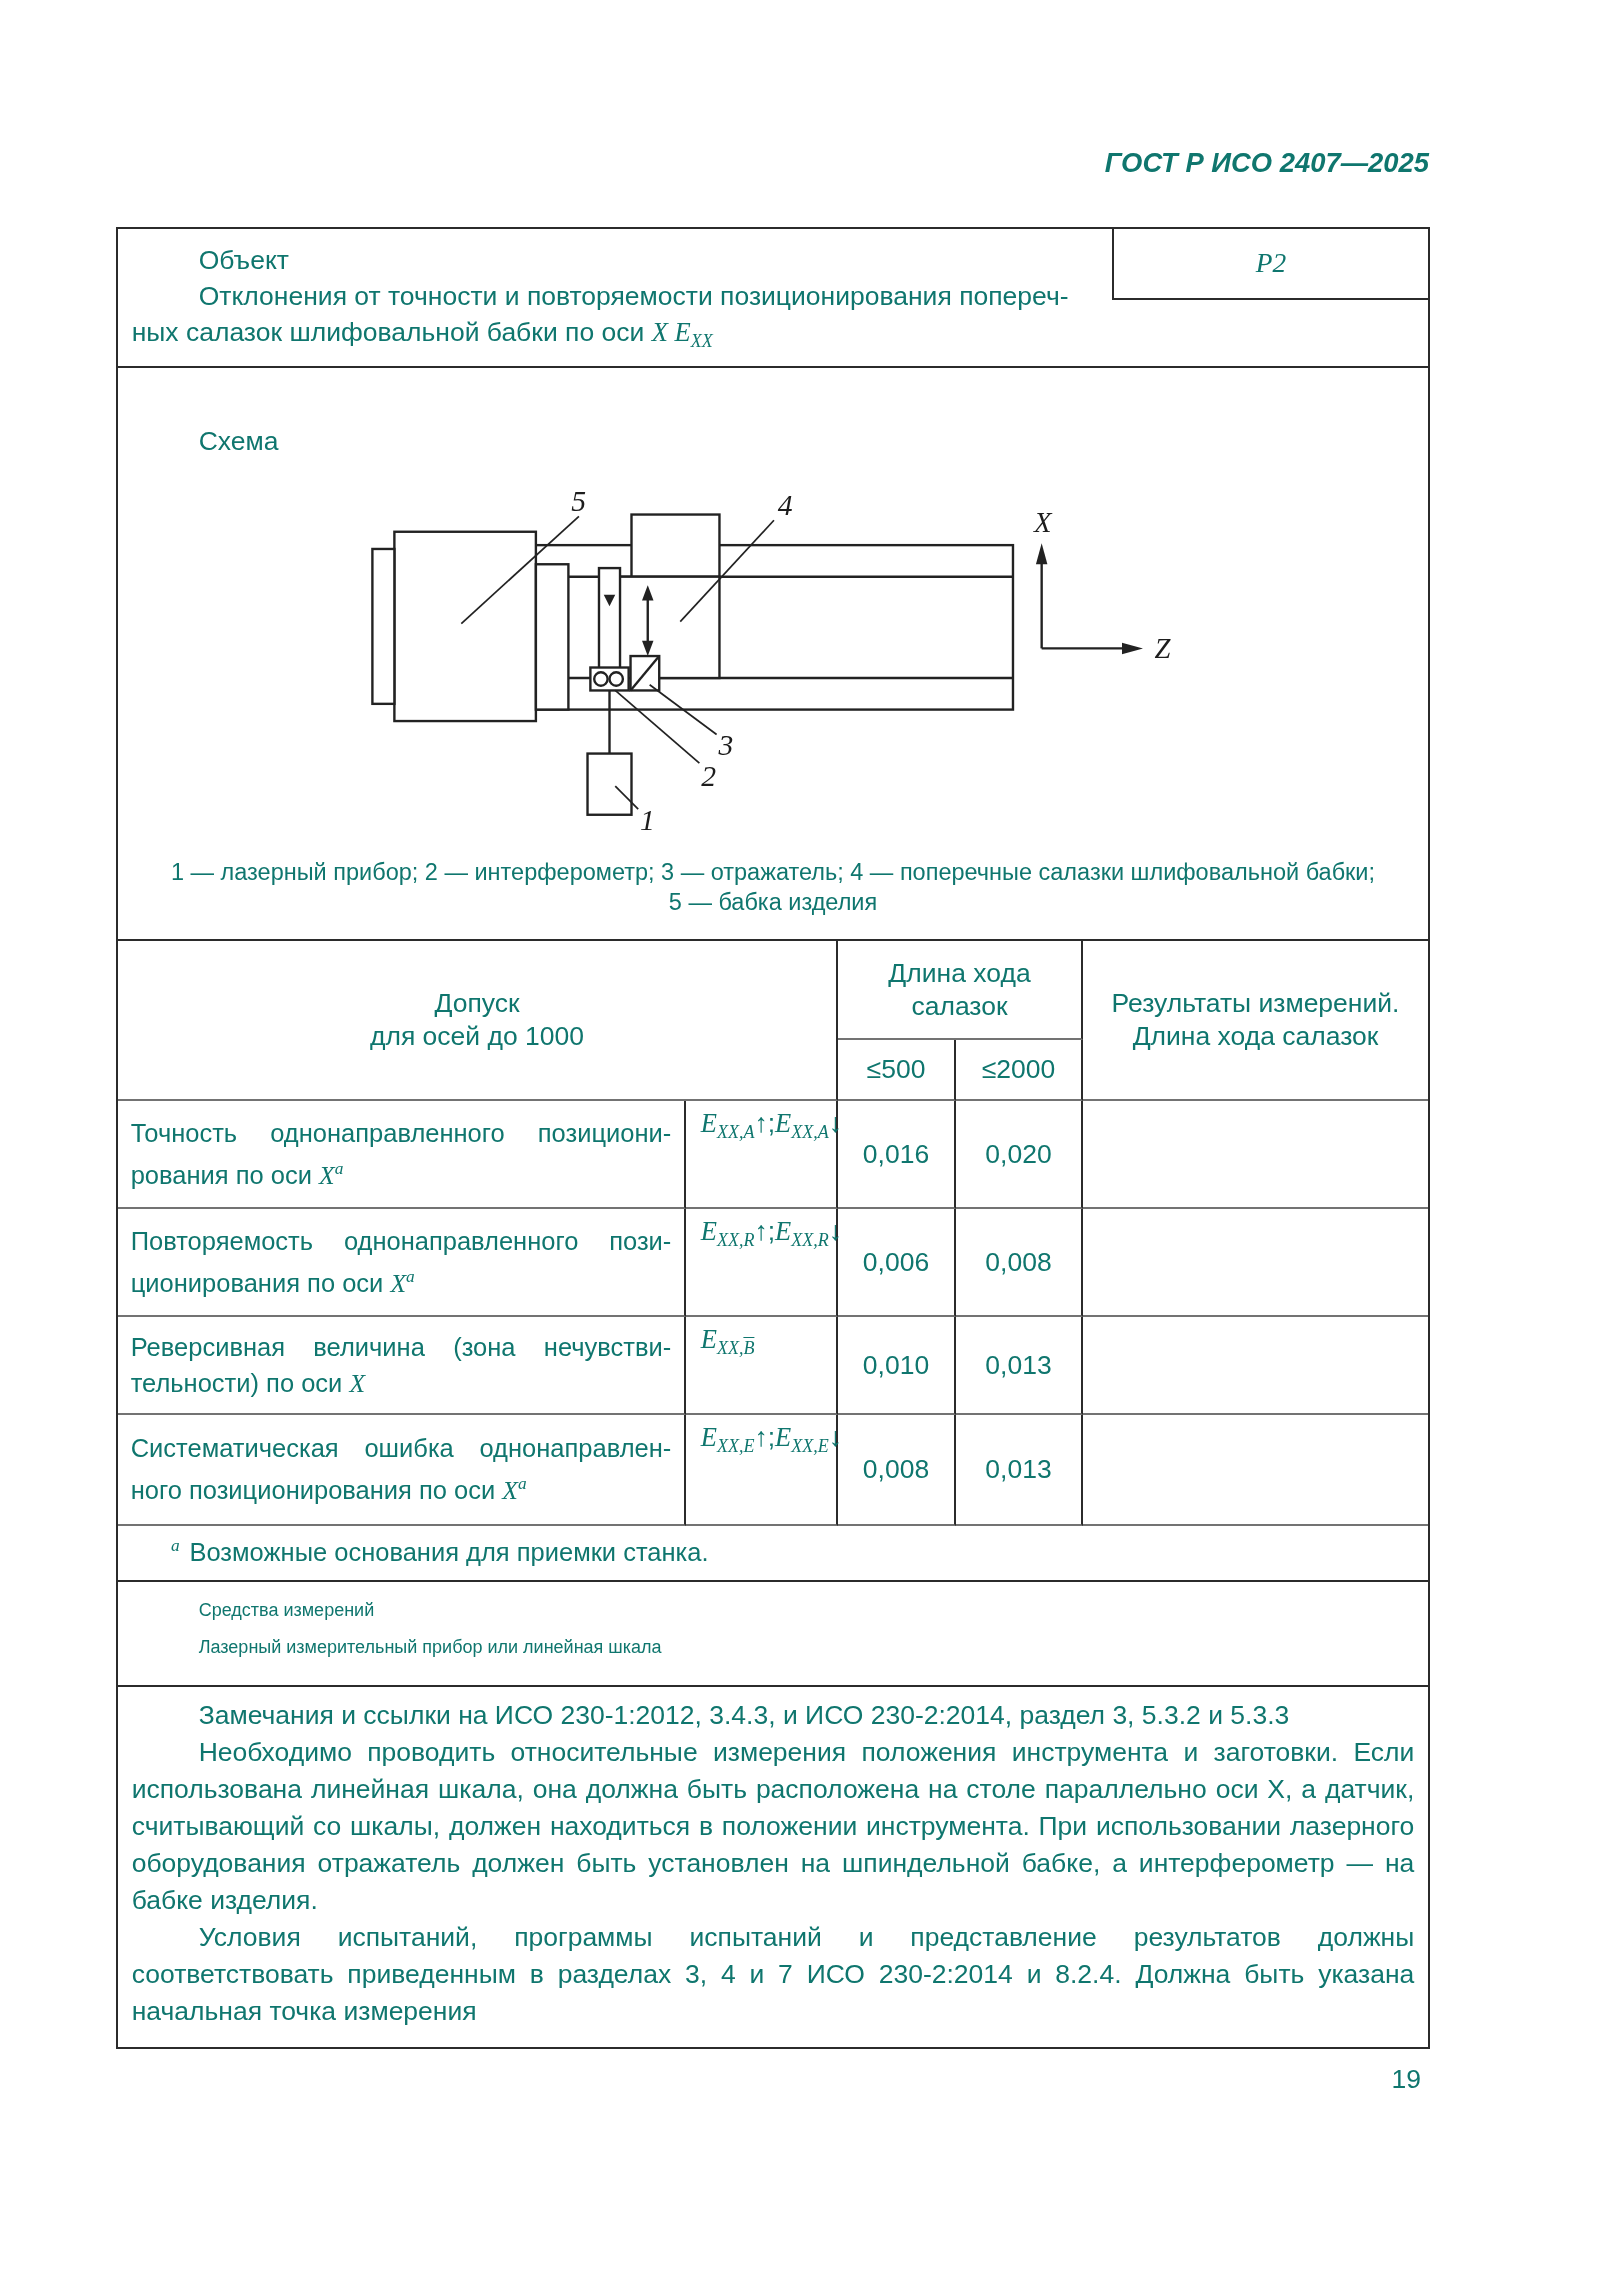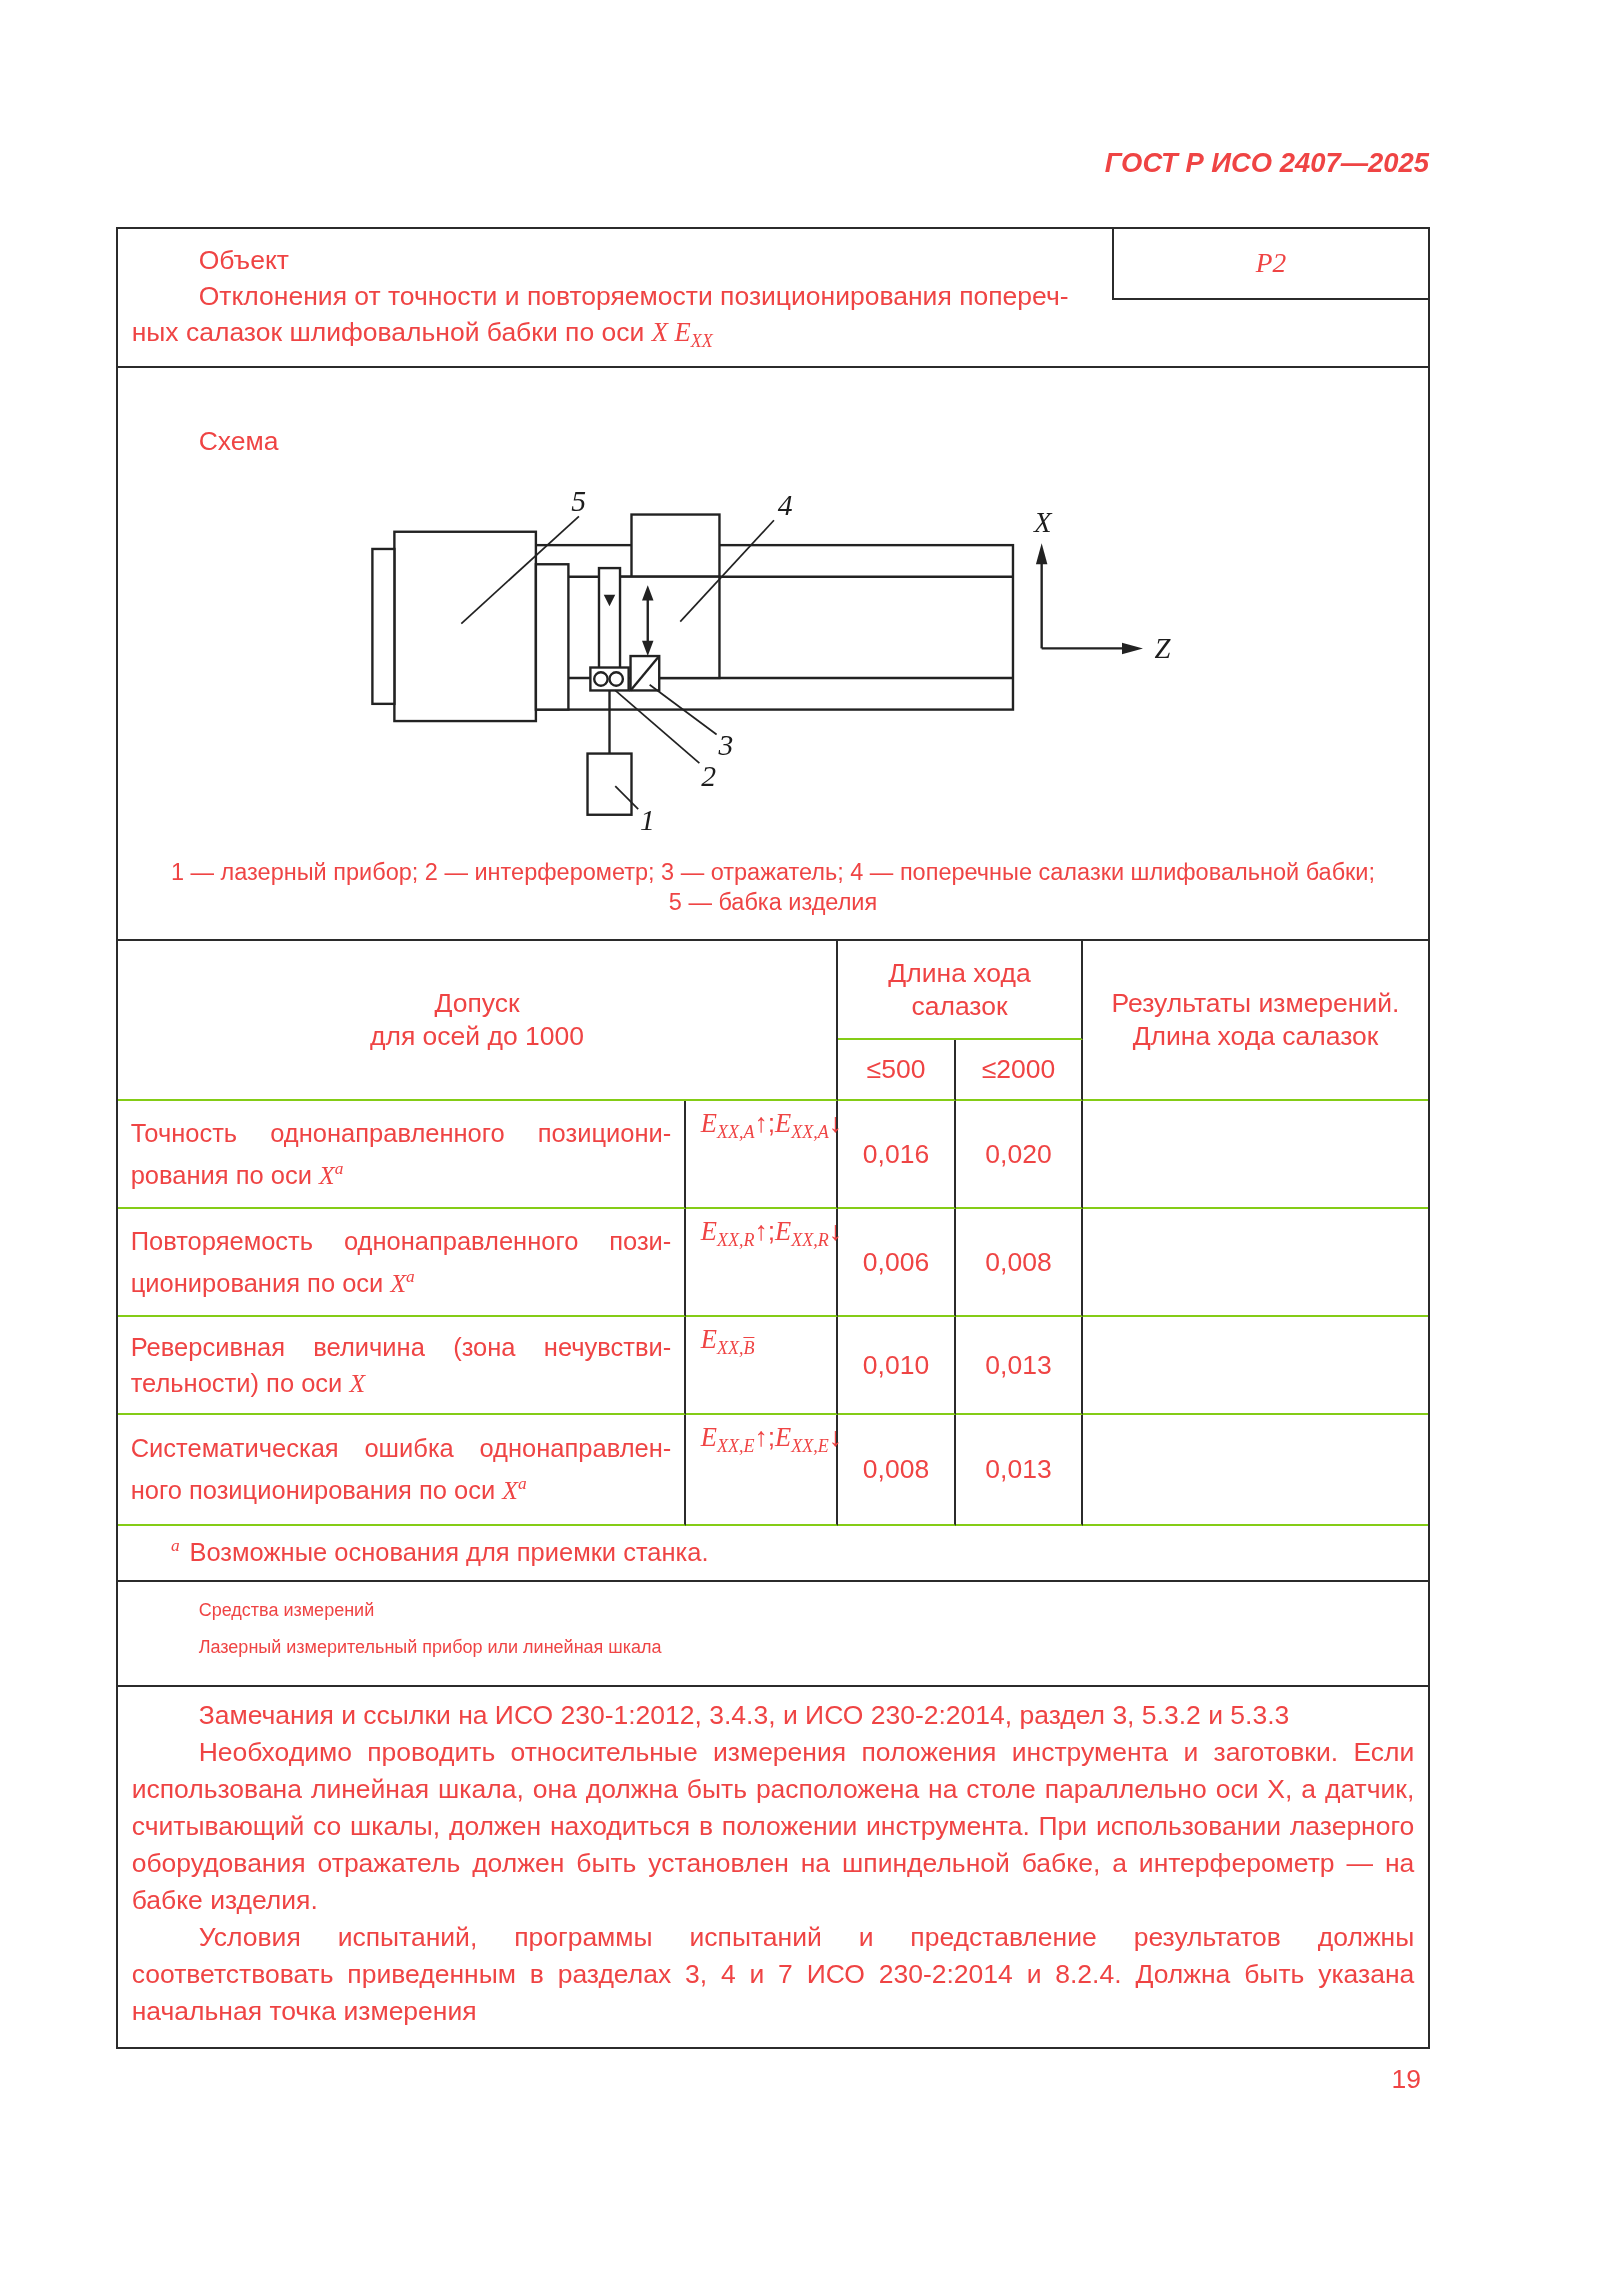--- a/index.html
+++ b/index.html
@@ -2,21 +2,21 @@
 <html><head>
 <meta charset="utf-8">
 <style>
   html,body { margin:0; padding:0; background:#e8e8e8; }
   .page {
     position: relative;
     width: 1621px;
     height: 2293px;
     background: #ffffff;
     font-family: "Liberation Sans", sans-serif;
-    color: #ef4444;
+    color: #0f766e;
     overflow: hidden;
   }
   .doc-header {
     position: absolute;
     top: 147px;
     right: 192px;
     font-size: 27.4px;
     font-weight: bold;
     font-style: italic;
   }
@@ -64,21 +64,21 @@
   .axis-label { font-family: "Liberation Serif", serif; font-style: italic; font-size: 30px; fill: #1d1d1d; }
 
   
   .sec-grid { border-bottom: none; }
   .tg {
     display: grid;
     grid-template-columns: 568px 152px 118px 127px 1fr;
     grid-template-rows: 99px 61px 108px 108px 98px 111px;
     font-size: 26.5px;
   }
-  .cell { border-right: 2px solid #2b2b2b; border-bottom: 2px solid #84cc16; box-sizing: border-box; }
+  .cell { border-right: 2px solid #2b2b2b; border-bottom: 2px solid #737373; box-sizing: border-box; }
   .no-r { border-right: none; }
   .c-head { display: flex; align-items: center; justify-content: center; text-align: center; line-height: 33px; }
   .c-span-tol { grid-column: 1 / 3; grid-row: 1 / 3; }
   .c-stroke  { grid-column: 3 / 5; grid-row: 1; }
   .c-results { grid-column: 5; grid-row: 1 / 3; }
   .c-le500  { grid-column: 3; grid-row: 2; }
   .c-le1000 { grid-column: 4; grid-row: 2; }
   .name-cell { display: flex; align-items: center; padding: 0 12.7px; font-size: 25.5px; line-height: 36px; }
   .name-cell .jtext { width: 100%; text-align: justify; }
   .sym-cell { display: flex; flex-direction: row; padding-left: 14.7px; }

